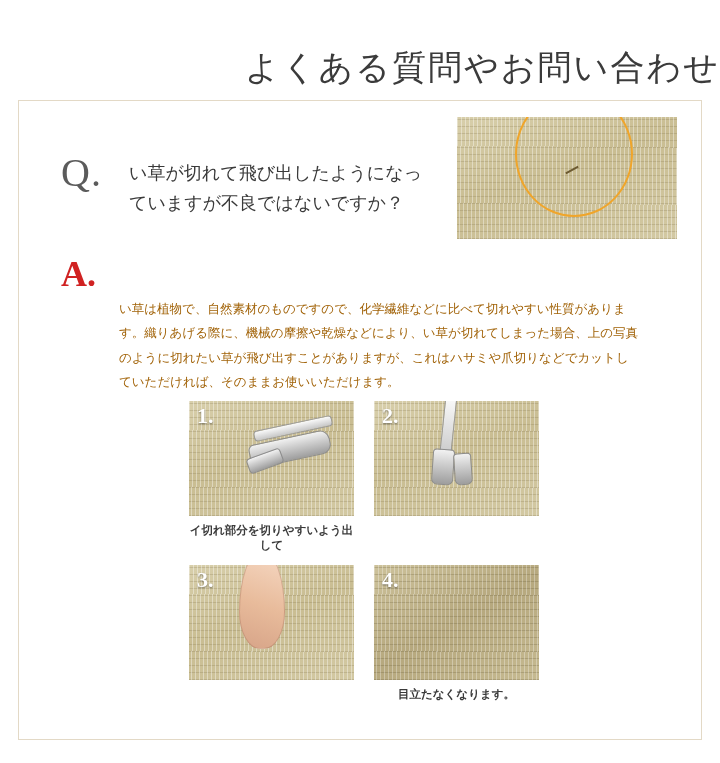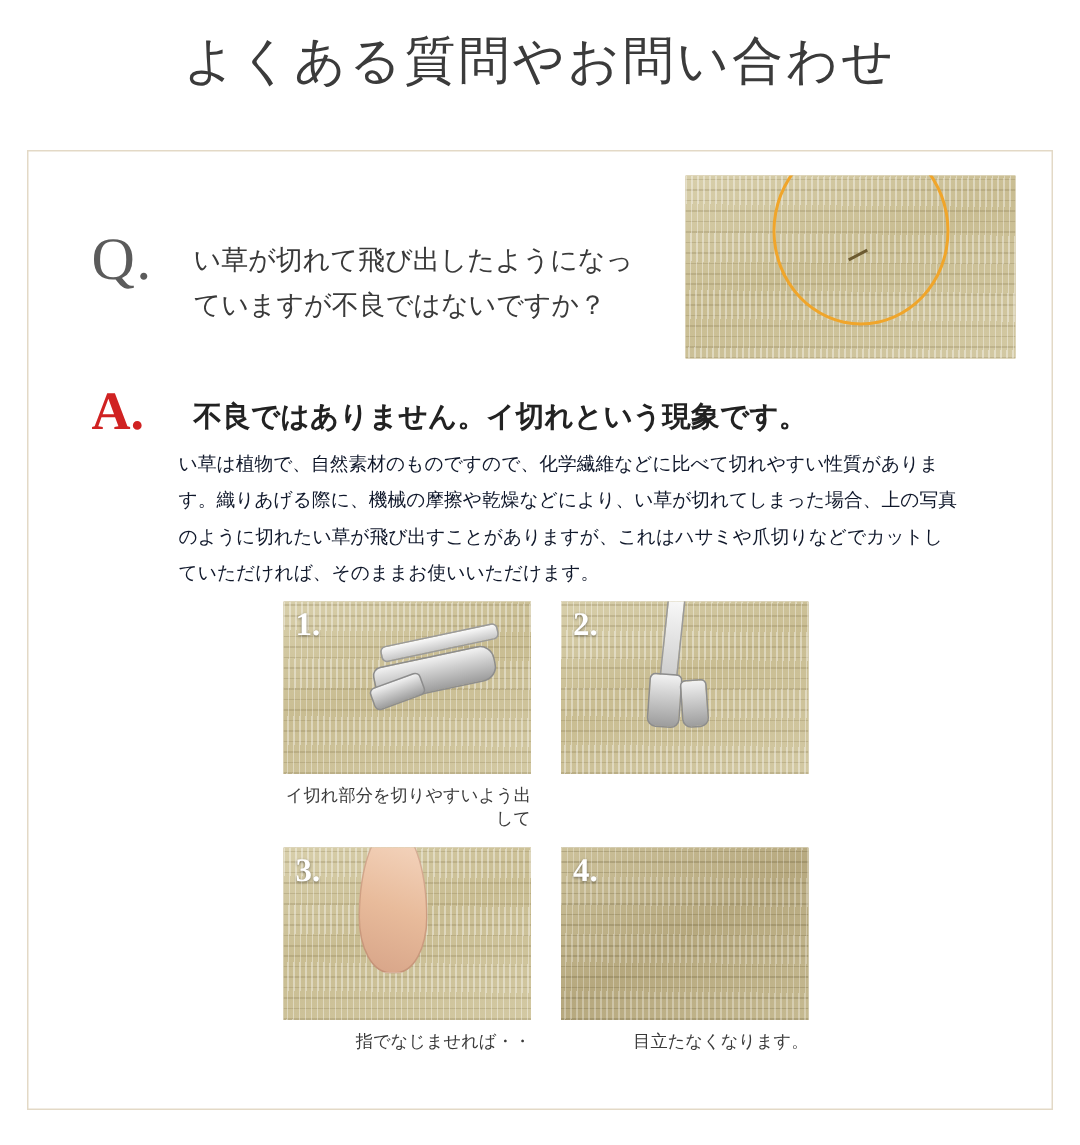--- a/index.html
+++ b/index.html
@@ -14,26 +14,26 @@
     color: #3a3a3a;
     overflow: hidden;
   }
   .page {
     position: relative;
     width: 720px;
     height: 763px;
     box-sizing: border-box;
   }
   .page-title {
-    text-align: center;
+    text-align: right;
     font-family: "Liberation Serif", serif;
     font-size: 34px;
     letter-spacing: 2px;
     color: #3b3b3b;
-    padding-top: 18px;
+    padding-top: 45px;
     font-weight: normal;
     margin: 0;
   }
   .faq-box {
     position: absolute;
     left: 18px;
     top: 100px;
     width: 684px;
     height: 640px;
     border: 1px solid #e3d9c6;
@@ -131,21 +131,21 @@
     color: #222;
     letter-spacing: 0.2px;
   }
   .body-text {
     position: absolute;
     left: 100px;
     top: 196px;
     width: 520px;
     font-size: 12.5px;
     line-height: 1.95;
-    color: #0f172a;
+    color: #a16207;
   }
   
   .steps {
     position: absolute;
     left: 170px;
     top: 300px;
     width: 350px;
   }
   .step-row {
     display: flex;
@@ -167,24 +167,25 @@
     left: 8px;
     top: 2px;
     font-family: "Liberation Serif", serif;
     font-size: 22px;
     font-weight: bold;
     color: #ffffff;
     text-shadow: 0 1px 2px rgba(0,0,0,0.45);
     z-index: 4;
   }
   .step-caption {
-    text-align: right;
+    text-align: center;
     font-size: 11.5px;
     color: #3a3a3a;
     padding: 7px 0 2px;
+    font-weight: bold;
   }
   
   .clipper {
     position: absolute;
     z-index: 2;
   }
   .clip-body {
     position: absolute;
     background: linear-gradient(180deg, #f2f2f2 0%, #cfcfcf 40%, #9d9d9d 100%);
     border: 1px solid #8d8d8d;
@@ -223,21 +224,20 @@
 
       <div class="q-photo">
         <div class="tatami"></div>
         <div class="strand"></div>
         <div class="circle-highlight"></div>
       </div>
     </div>
 
     <div class="a-row">
       <div class="a-mark">A.</div>
-      <div class="a-headline">不良ではありません。イ切れという現象です。</div>
     </div>
 
     <div class="body-text">い草は植物で、自然素材のものですので、化学繊維などに比べて切れやすい性質があります。織りあげる際に、機械の摩擦や乾燥などにより、い草が切れてしまった場合、上の写真のように切れたい草が飛び出すことがありますが、これはハサミや爪切りなどでカットしていただければ、そのままお使いいただけます。</div>
 
     <div class="steps">
 
       <div class="step-row">
 
         <div class="step">
           <div class="step-photo">
@@ -268,21 +268,20 @@
 
       <div class="step-row">
 
         <div class="step">
           <div class="step-photo">
             <div class="tatami"></div>
             <div class="finger" style="left:50px; top:-14px; width:44px; height:96px;"></div>
             <div class="nail" style="left:58px; top:36px; width:26px; height:30px;"></div>
             <div class="step-num">3.</div>
           </div>
-          <div class="step-caption">指でなじませれば・・</div>
         </div>
 
         <div class="step">
           <div class="step-photo">
             <div class="tatami dark"></div>
             <div class="step-num">4.</div>
           </div>
           <div class="step-caption">目立たなくなります。</div>
         </div>
 

